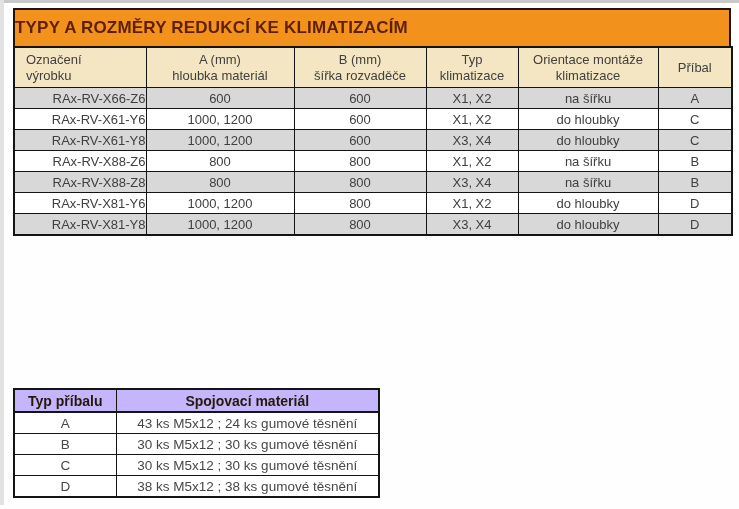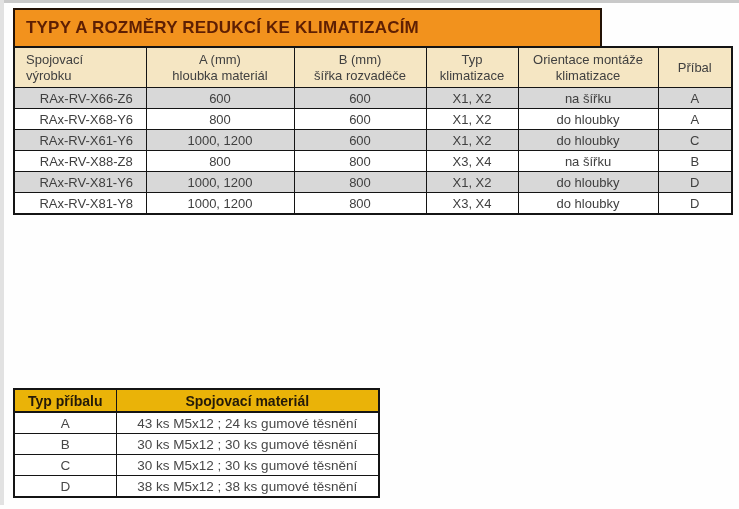--- a/index.html
+++ b/index.html
@@ -8,52 +8,52 @@
     background:#FEFEFE;
     font-family:"Liberation Sans", sans-serif;
     -webkit-font-smoothing:antialiased;
   }
   .scan-edge-top{position:absolute;left:0;top:0;width:739px;height:3px;background:#C9C9C9;}
   .scan-edge-left{position:absolute;left:0;top:0;width:4px;height:505px;background:#E2E2E2;}
   .content{position:absolute;left:13px;top:8px;}
 
   
   .title-bar{
-    box-sizing:border-box;width:589px;height:38px;
+    box-sizing:border-box;width:718px;height:38px;
     background:#F2921D;
     border:2px solid #231206;border-bottom:none;
     color:#5E1F03;font-size:17px;font-weight:bold;
-    line-height:36px;padding-left:11px;letter-spacing:.2px;
+    line-height:36px;padding-left:0;letter-spacing:.2px;
     white-space:nowrap;
   }
   table{border-collapse:collapse;table-layout:fixed;}
   .main-table{width:718px;border:2px solid #141414;}
   .main-table th,.main-table td{
     border:1px solid #141414;
     font-size:13px;color:#404040;
     text-align:center;vertical-align:middle;
     padding:0;overflow:hidden;white-space:nowrap;
   }
   .main-table thead th{
     background:#F5E6C3;height:39px;font-weight:normal;line-height:16px;
   }
   .main-table thead th.col-first{text-align:left;padding-left:11px;}
   .main-table tbody td{height:20px;background:#FFFFFF;}
   .main-table tbody tr:nth-child(odd) td{background:#D8D8D8;}
-  .main-table tbody td.col-first{text-align:center;padding-left:12px;}
+  .main-table tbody td.col-first{text-align:right;padding-left:12px;}
 
   
   .acc-wrap{position:absolute;left:13px;top:388px;}
   .acc-table{width:365px;border:2px solid #141414;}
   .acc-table th,.acc-table td{
     border:1px solid #141414;
     text-align:center;vertical-align:middle;padding:0;white-space:nowrap;
   }
   .acc-table thead th{
-    background:#eab308;height:21px;
+    background:#c4b5fd;height:21px;
     font-size:14px;font-weight:bold;color:#241A09;
     border-bottom:2px solid #141414;
   }
   .acc-table tbody td{height:20px;background:#FFFFFF;font-size:13.5px;color:#474747;}
 </style>
 </head>
 <body>
 
 <div class="scan-edge-top"></div>
 <div class="scan-edge-left"></div>
@@ -66,21 +66,21 @@
       <col style="width:132px">
         <col style="width:148px">
         <col style="width:132px">
       <col style="width:92px">
         <col style="width:140px">
         <col style="width:74px">
     </colgroup>
     <thead>
       <tr>
         <th class="col-first">
-            <div>Spojovací</div>
+            <div>Označení</div>
             <div>výrobku</div>
           </th>
         <th>
             <div>A (mm)</div>
             <div>hloubka materiál</div>
           </th>
         <th>
             <div>B (mm)</div>
             <div>šířka rozvaděče</div>
           </th>
@@ -100,34 +100,42 @@
     <tbody>
       <tr>
           <td class="col-first">RAx-RV-X66-Z6</td>
           <td>600</td>
           <td>600</td>
           <td>X1, X2</td>
           <td>na šířku</td>
           <td>A</td>
         </tr>
       <tr>
-          <td class="col-first">RAx-RV-X68-Y6</td>
-          <td>800</td>
-          <td>600</td>
-          <td>X1, X2</td>
-          <td>do hloubky</td>
-          <td>A</td>
-        </tr>
-      <tr>
           <td class="col-first">RAx-RV-X61-Y6</td>
           <td>1000, 1200</td>
           <td>600</td>
           <td>X1, X2</td>
           <td>do hloubky</td>
           <td>C</td>
+        </tr>
+      <tr>
+          <td class="col-first">RAx-RV-X61-Y8</td>
+          <td>1000, 1200</td>
+          <td>600</td>
+          <td>X3, X4</td>
+          <td>do hloubky</td>
+          <td>C</td>
+        </tr>
+      <tr>
+          <td class="col-first">RAx-RV-X88-Z6</td>
+          <td>800</td>
+          <td>800</td>
+          <td>X1, X2</td>
+          <td>na šířku</td>
+          <td>B</td>
         </tr>
       <tr>
           <td class="col-first">RAx-RV-X88-Z8</td>
           <td>800</td>
           <td>800</td>
           <td>X3, X4</td>
           <td>na šířku</td>
           <td>B</td>
         </tr>
       <tr>

